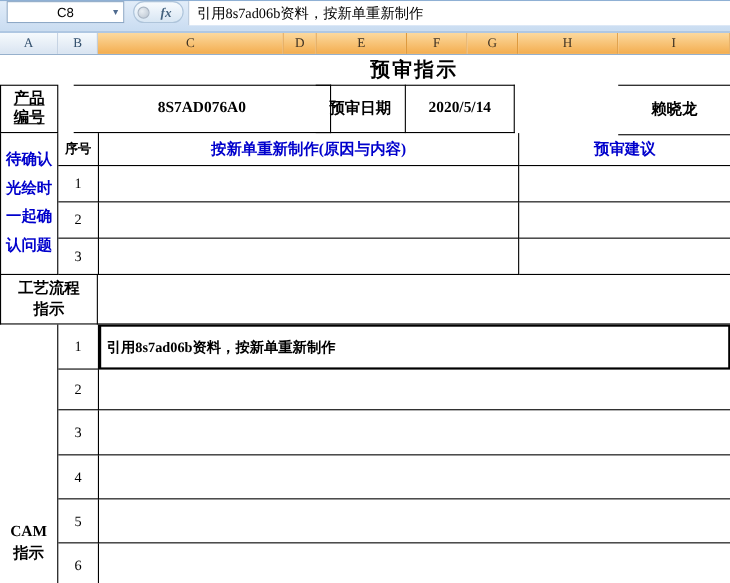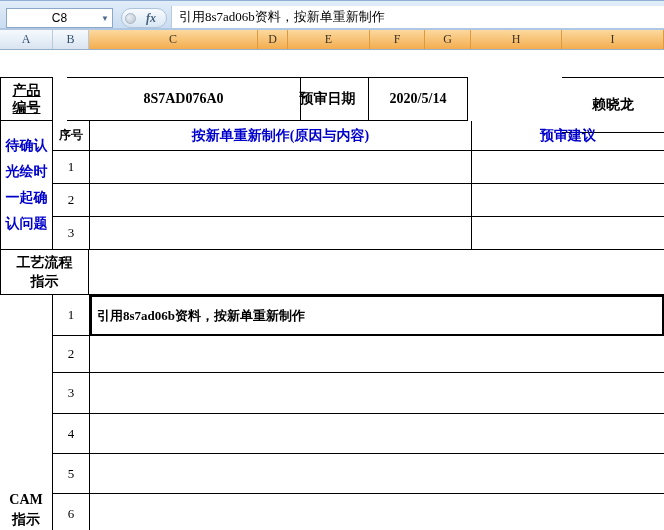--- a/index.html
+++ b/index.html
@@ -3,21 +3,21 @@
 <meta charset="utf-8">
 <style>
   * { margin:0; padding:0; box-sizing:border-box; }
   html,body { width:664px; height:530px; overflow:hidden; background:#fff;
     font-family:"Liberation Sans","DejaVu Sans",sans-serif; }
   .screen { position:relative; width:664px; height:530px; background:#fff; overflow:hidden; }
 
   
   .topbar { position:absolute; left:0; top:0; width:664px; height:28px;
     background:linear-gradient(#e2edf9,#c9dcf1); border-top:1px solid #8fb0d4;
-    display:flex; align-items:flex-end; }
+    display:flex; align-items:flex-start; }
   .namebox { position:relative; margin-left:6px; width:107px; height:20px; background:#fff;
     border:1px solid #8da8c6; display:flex; align-items:center; justify-content:center;
     font-size:12px; color:#000; }
   .namebox .dd { position:absolute; right:3px; top:5px; font-size:8px; color:#4f6b8f; }
   .fxbtn { position:relative; margin-left:8px; width:46px; height:20px; border-radius:10px;
     background:linear-gradient(#f8fbfe,#d8e6f3); border:1px solid #aec4da;
     display:flex; align-items:center; }
   .circ { width:11px; height:11px; margin-left:3px; border-radius:50%;
     background:radial-gradient(circle at 35% 35%, #e9eef3, #b9c4d0); border:1px solid #a8b4c2; }
   .fx { flex:1; text-align:center; font-family:"Liberation Serif","DejaVu Serif",serif;
@@ -53,21 +53,21 @@
   .small { font-weight:bold; font-size:12px; }
   .title { position:absolute; display:flex; align-items:center; justify-content:center;
     font-size:18px; font-weight:bold; letter-spacing:2px; }
   .wrapspan { display:block; word-break:break-all; line-height:17px; text-align:center; }
   .sidewrap { width:46px; line-height:26px; font-size:14px; }
   .prodwrap { width:32px;text-decoration:underline; }
   .procwrap { width:62px; line-height:19px; }
   .camwrap { width:38px; line-height:20px; }
   .sel { border:2px solid #000; justify-content:flex-start; text-align:left;
     padding-left:5px; font-size:13px; z-index:2; }
-  .bottomlbl { align-items:flex-end; padding-bottom:0; }
+  .bottomlbl { align-items:flex-end; padding-bottom:16px; }
 </style>
 </head>
 <body>
 
 <div class="screen">
 
   <div class="topbar">
     <div class="namebox">
       <span>C8</span>
       <span class="dd">▼</span>
@@ -89,28 +89,29 @@
     <div class="colh orangehd" style="width:30px">D</div>
     <div class="colh orangehd" style="width:82px">E</div>
     <div class="colh orangehd" style="width:55px">F</div>
     <div class="colh orangehd" style="width:46px">G</div>
     <div class="colh orangehd" style="width:91px">H</div>
     <div class="colh orangehd no-r" style="width:102px">I</div>
   </div>
 
   <div class="sheet">
 
+    <div class="title" style="left:89px;top:0;width:575px;height:26px">预审指示</div>
 
     <div class="cell bl bt" style="left:0;top:27px;width:53px;height:44px">
       <span class="wrapspan prodwrap">产品编号</span>
     </div>
     <div class="cell bt" style="left:67px;top:27px;width:234px;height:44px">8S7AD076A0</div>
     <div class="cell bt" style="left:287px;top:27px;width:82px;height:44px">预审日期</div>
     <div class="cell bt" style="left:369px;top:27px;width:99px;height:44px">2020/5/14</div>
-    <div class="cell bt no-r" style="left:562px;top:27px;width:102px;height:56px">赖晓龙</div>
+    <div class="cell bt no-r" style="left:562px;top:27px;width:102px;height:46px">赖晓龙</div>
 
     <div class="cell bl blue" style="left:0;top:71px;width:53px;height:129px">
       <span class="wrapspan sidewrap">待确认光绘时一起确认问题</span>
     </div>
     <div class="cell small" style="left:53px;top:71px;width:37px;height:30px">序号</div>
     <div class="cell blue" style="left:90px;top:71px;width:382px;height:30px">按新单重新制作(原因与内容)</div>
     <div class="cell blue no-r" style="left:472px;top:71px;width:192px;height:30px">预审建议</div>
 
     <div class="cell plain" style="left:53px;top:101px;width:37px;height:33px">1</div>
     <div class="cell plain" style="left:90px;top:101px;width:382px;height:33px"></div>

